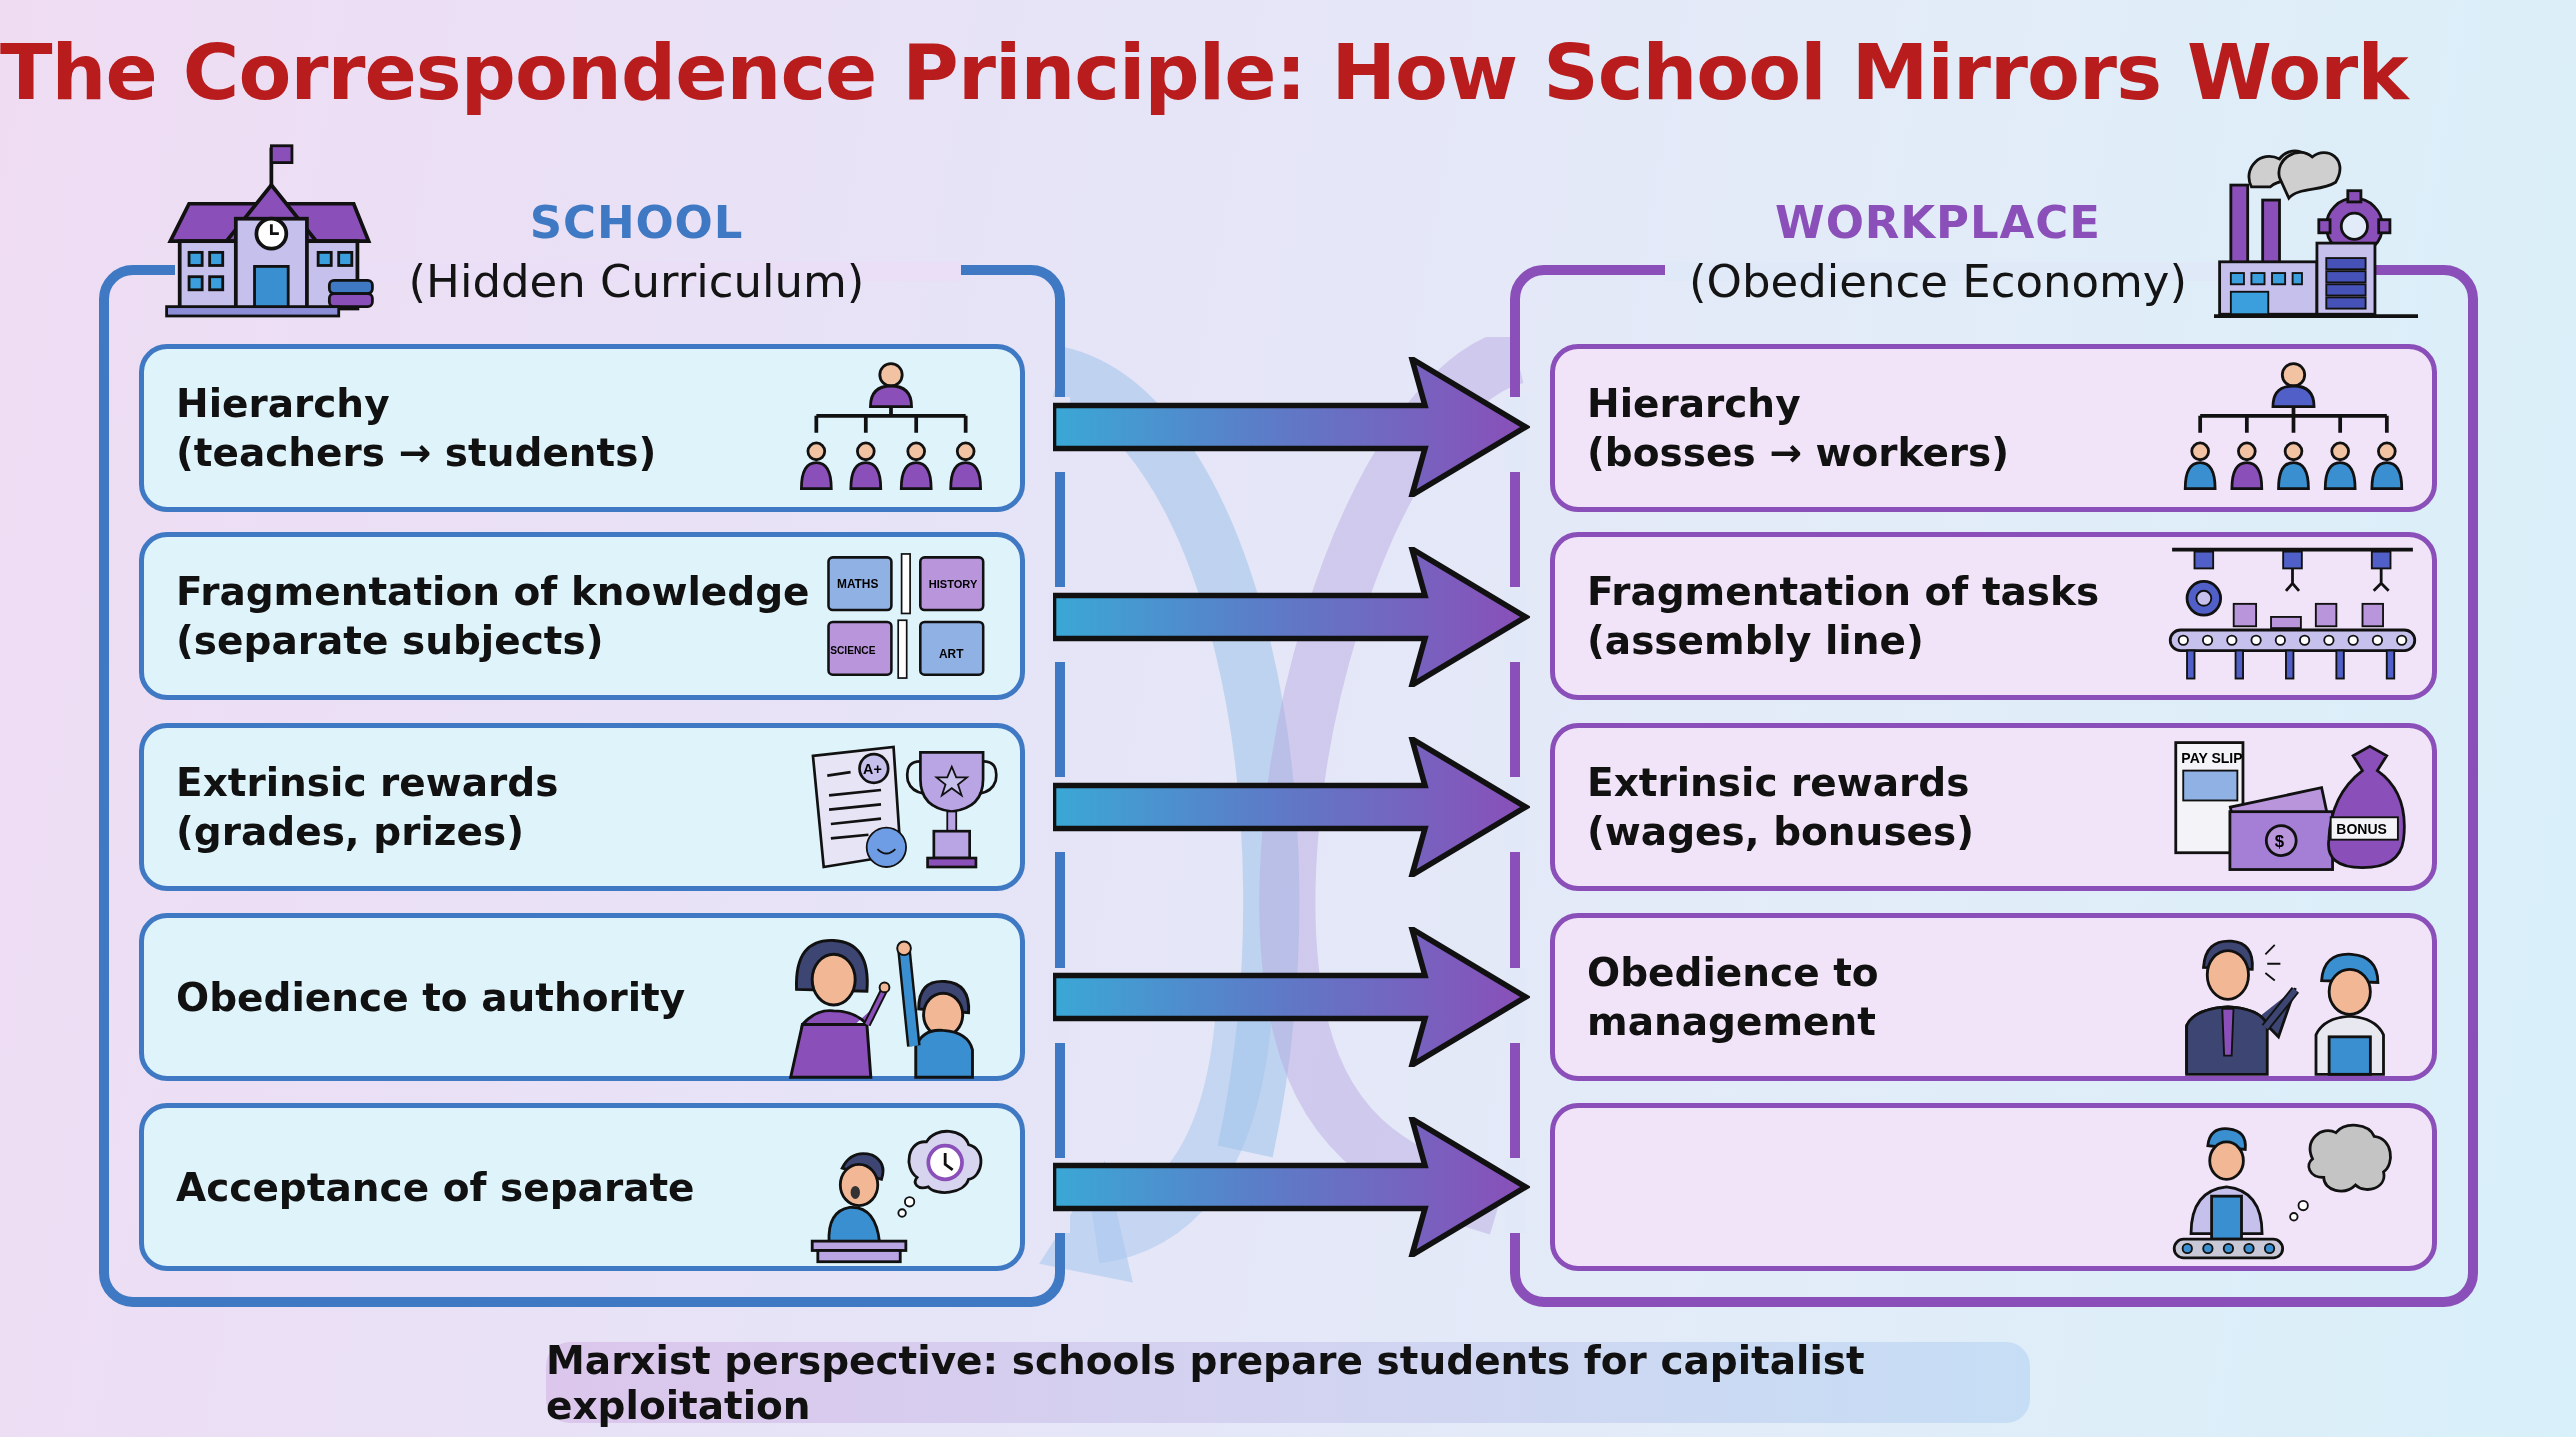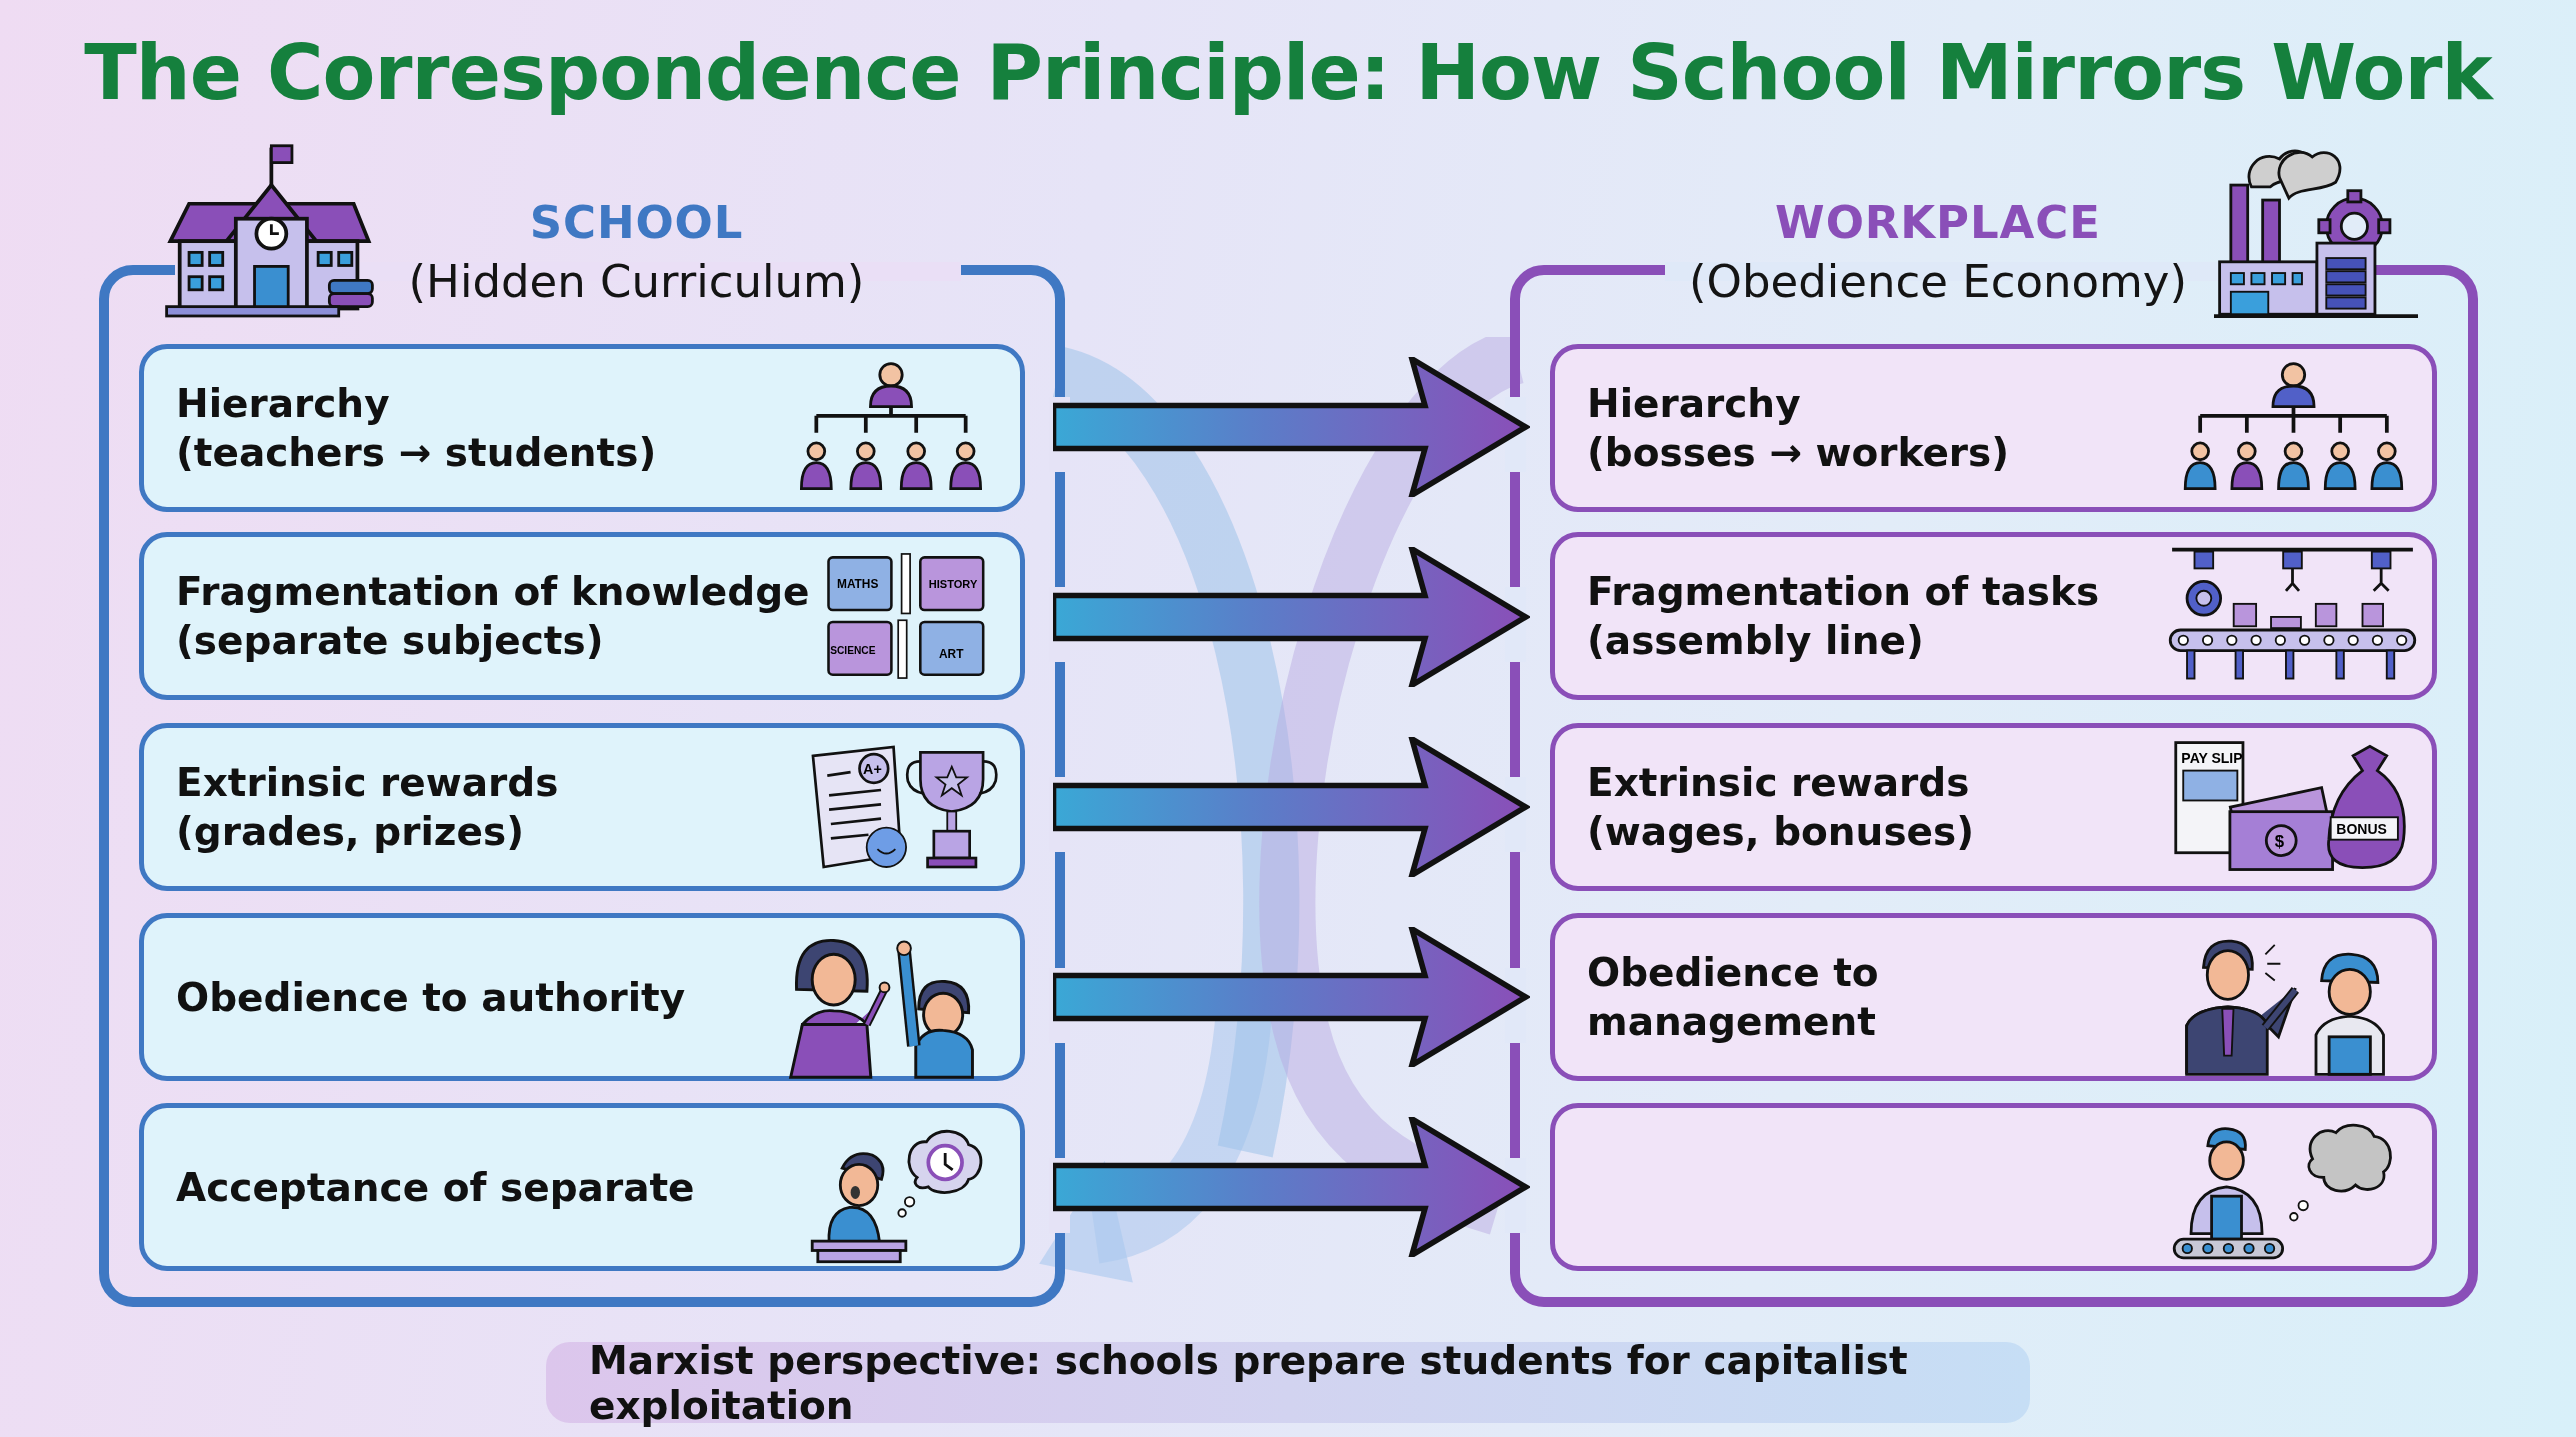--- a/index.html
+++ b/index.html
@@ -4,22 +4,22 @@
 <style>
   * { box-sizing: border-box; margin: 0; padding: 0; }
   html, body { width: 2576px; height: 1438px; overflow: hidden; }
   body {
     position: relative;
     font-family: "DejaVu Sans", "Liberation Sans", sans-serif;
     background: linear-gradient(100deg, #efdcf3 0%, #e6e4f7 40%, #e2ecf8 70%, #d8f0f9 100%);
     color: #111;
   }
   .title {
-    position: absolute; left: 0; top: 28px; width: 2576px; text-align: center;
-    font-size: 77px; font-weight: 800; letter-spacing: -0.9px; color: #15803d;
+    position: absolute; left: 0; top: 28px; width: 2576px; 
+    font-size: 77px; font-weight: 800; letter-spacing: -0.9px; color: #b91c1c;
   }
   .panel {
     position: absolute; top: 265px; height: 1042px; border-radius: 34px;
     border: 10.3px solid; 
   }
   .panel.school { left: 99px; width: 966px; border-color: #3f78c3; }
   .panel.work   { left: 1510px; width: 968px; border-color: #8a4fb8; }
   
   .gap { position: absolute; top: -13px; height: 19px; }
   .panel.school .gap { left: 66px; width: 786px; background: #eadff6; }
@@ -48,21 +48,21 @@
   .card .txt { font-size: 39px; font-weight: 600; line-height: 49px; color: #111; white-space: pre-line; }
   .card .ico { position: absolute; right: 26px; top: 9.4px; width: 206px; height: 140px; }
 
   .arrow { position: absolute; left: 1053px; width: 477px; height: 140px; }
 
   .footer {
     position: absolute; left: 546px; top: 1342px; width: 1484px; height: 81px;
     border-radius: 24px;
     background: linear-gradient(90deg, #dcc6ec 0%, #d2d3f0 50%, #c6def5 100%);
     display: flex; align-items: center; justify-content: center;
-    font-size: 39px; font-weight: 600; color: #111; padding-left: 43px;
+    font-size: 39px; font-weight: 600; color: #111;
   }
   .bgcurve { position: absolute; left: 1011px; top: 337px; width: 562px; height: 983px; }
   .hdr-icon { position: absolute; }
 </style>
 </head>
 <body>
 
 <div class="title">The Correspondence Principle: How School Mirrors Work</div>
 
 <svg class="bgcurve" viewBox="0 0 600 1050">

